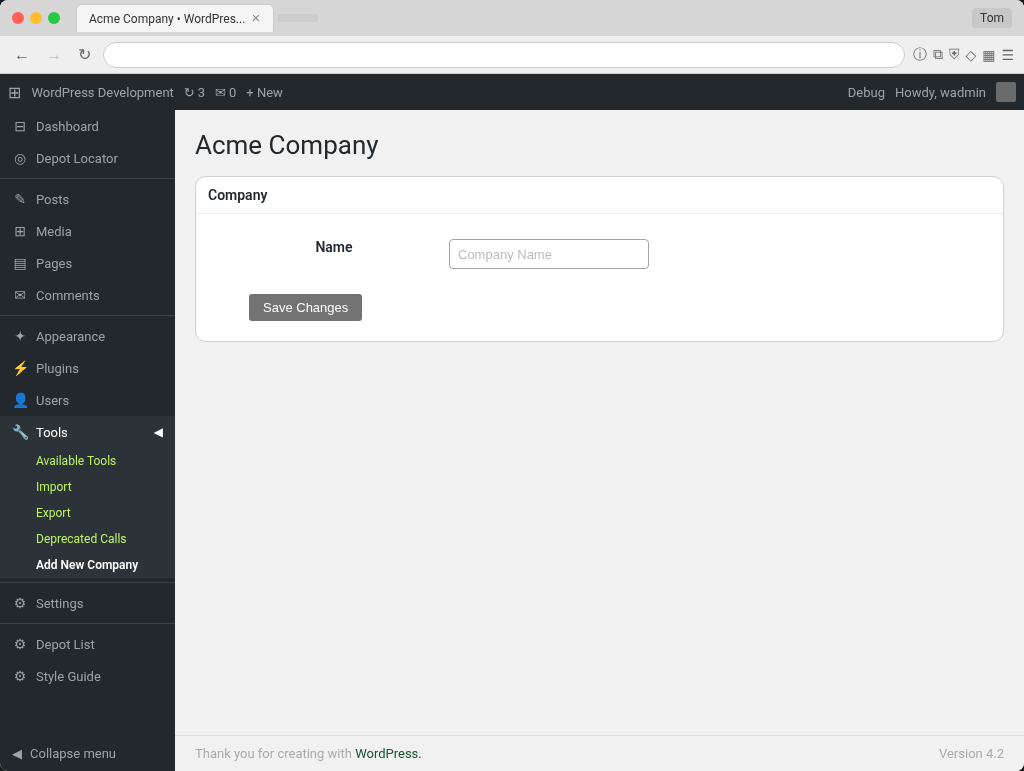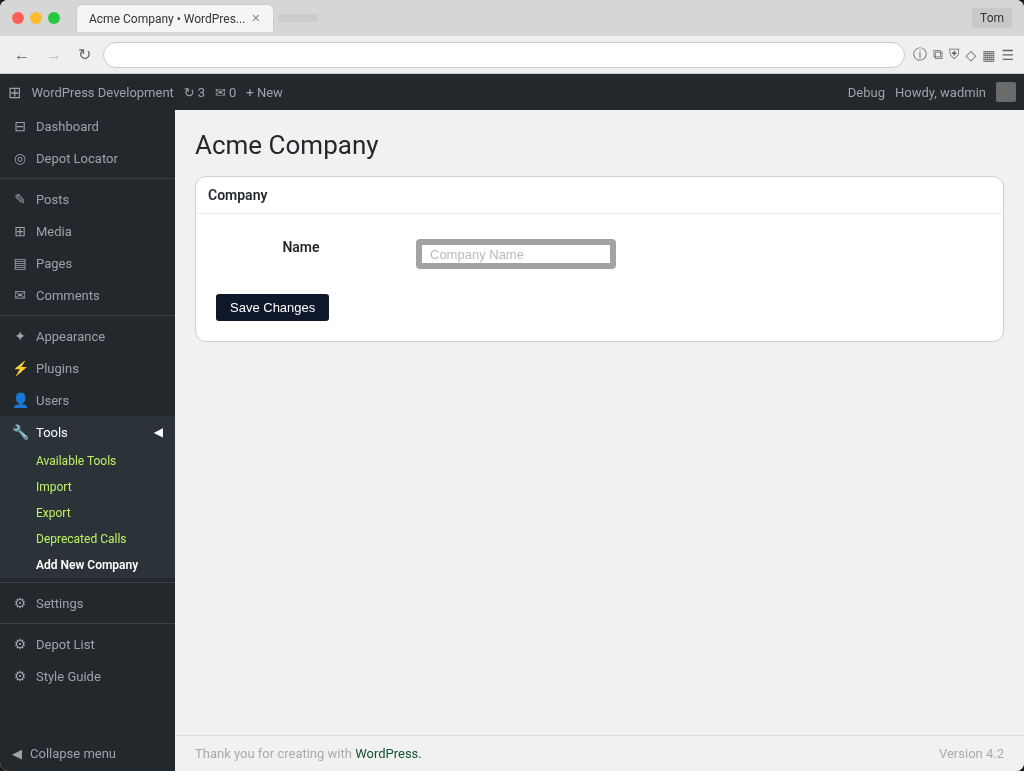--- a/index.html
+++ b/index.html
@@ -53,23 +53,23 @@
 
     
     .wp-content { flex: 1; background: #f1f1f1; overflow-y: auto; padding: 20px 20px; }
     .page-title { font-size: 26px; font-weight: 400; color: #23282d; margin-bottom: 16px; }
     .postbox { background: white; border: 1px solid #ccd0d4; border-radius: 11px; margin-bottom: 20px; }
     .postbox-header { padding: 10px 12px; border-bottom: 1px solid #eee; }
     .postbox-title { font-size: 14px; font-weight: 600; color: #23282d; }
     .form-table { width: 100%; border-collapse: collapse; }
     .form-table th { padding: 15px 10px 15px 0; width: 200px; vertical-align: top; font-size: 14px; font-weight: 600; color: #23282d; }
     .form-table td { padding: 15px 10px; vertical-align: top; }
-    .form-input { border: 6px solid #a3a3a3; border-radius: 4px; padding: 4px 8px; font-size: 13px; color: #555; width: 200px; height: 30px; }
+    .form-input { border: 1px solid #a3a3a3; border-radius: 4px; padding: 4px 8px; font-size: 13px; color: #555; width: 200px; height: 30px; }
     .form-input::placeholder { color: #bbb; }
-    .save-btn { background: #0f172a; color: white; border: none; border-radius: 3px; padding: 6px 14px; font-size: 13px; cursor: pointer; margin: 10px 0 10px 10px; }
+    .save-btn { background: #737373; color: white; border: none; border-radius: 3px; padding: 6px 14px; font-size: 13px; cursor: pointer; margin: 10px 0 10px 10px; }
     .wp-footer { border-top: 1px solid #ddd; padding: 10px 20px; background: #f1f1f1; font-size: 13px; color: #aaa; display: flex; justify-content: space-between; align-items: center; }
     .wp-footer a { color: #14532d; text-decoration: none; }
   </style>
 </head>
 <body>
 
 <div class="browser-window">
 
   <div class="browser-titlebar">
     <div class="traffic-lights">
@@ -198,21 +198,21 @@
         </div>
       </div>
 
       <div style="display:flex;flex-direction:column;flex:1;overflow:hidden;">
         <div class="wp-content">
           <h1 class="page-title">Acme Company</h1>
           <div class="postbox">
             <div class="postbox-header">
               <h2 class="postbox-title">Company</h2>
             </div>
-            <div style="padding: 10px;">
+            <div style="padding: 10px; margin-left: 33px;">
               <table class="form-table">
                 <tbody>
                     <tr>
                   <th>
                     <label>Name</label>
                   </th>
                   <td>
                     <input class="form-input" type="text" placeholder="Company Name" style="">
                   </td>
                 </tr>

